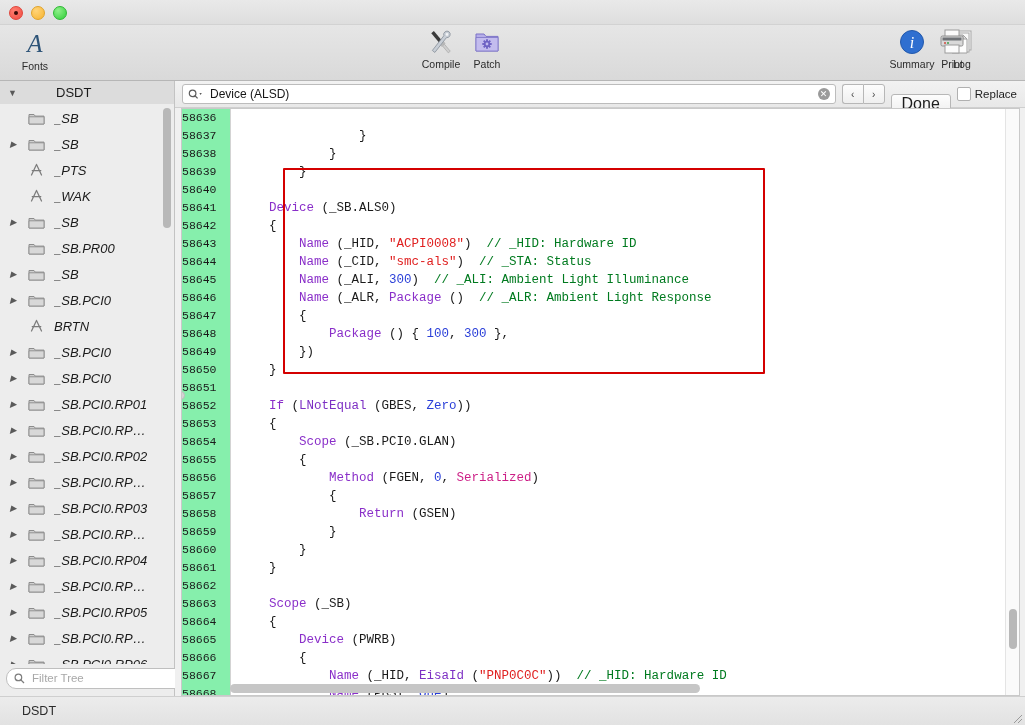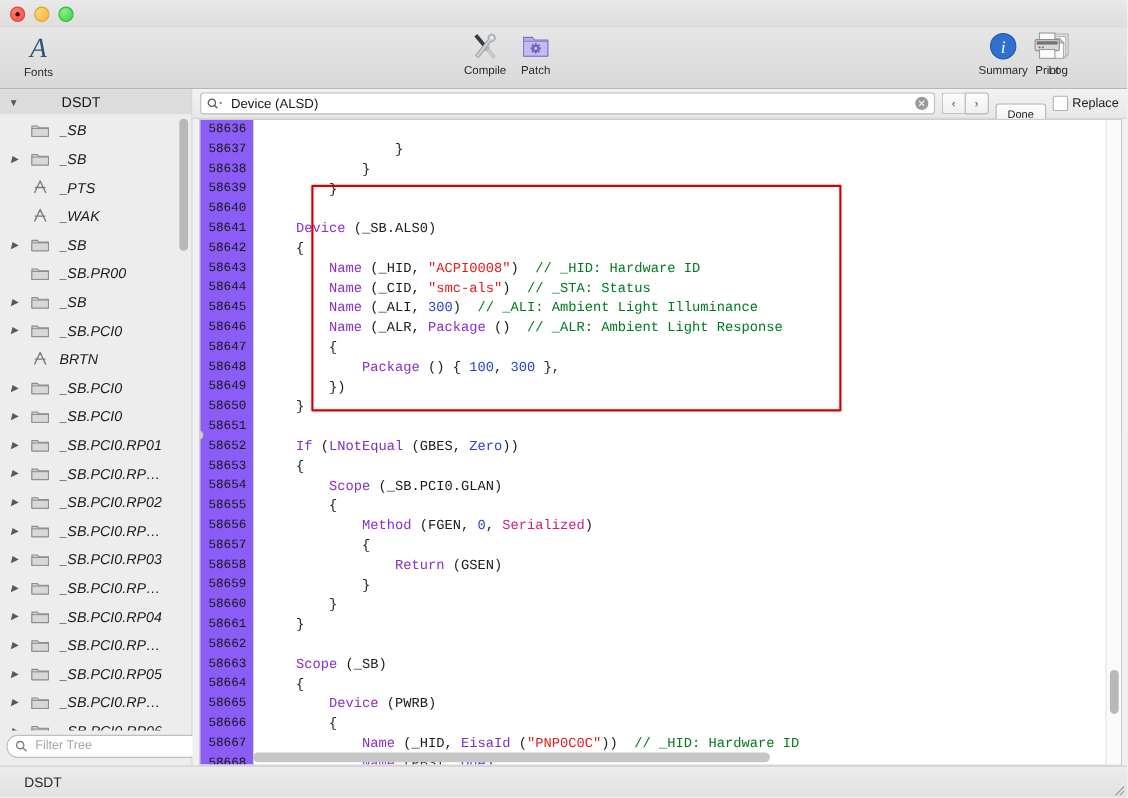--- a/index.html
+++ b/index.html
@@ -75,34 +75,34 @@
   .searchfield input{flex:1;border:0;outline:0;font-size:12px;color:#161616;background:transparent;
     font-family:"Liberation Sans",sans-serif;min-width:0;}
   .clearbtn{width:12px;height:12px;border-radius:50%;background:#9a9a9a;color:#fff;font-size:9px;
     display:flex;align-items:center;justify-content:center;flex:0 0 12px;line-height:1;}
   .segbtn{display:flex;flex:0 0 auto;}
   .segbtn div{width:20px;height:18px;border:1px solid #b7b7b7;background:linear-gradient(#fdfdfd,#efefef);
     display:flex;align-items:center;justify-content:center;font-size:10px;color:#444;}
   .segbtn div:first-child{border-radius:3px 0 0 3px;border-right:none;}
   .segbtn div:last-child{border-radius:0 3px 3px 0;}
   .donebtn{height:18px;padding:0 10px;border:1px solid #b7b7b7;border-radius:3px;
-    background:linear-gradient(#fdfdfd,#efefef);font-size:10px;color:#1c1c1c;
+    background:linear-gradient(#fdfdfd,#efefef);font-size:16px;color:#1c1c1c;
     display:flex;align-items:center;flex:0 0 auto;margin-top:20px;}
   .replwrap{display:flex;align-items:center;gap:4px;flex:0 0 auto;}
   .chk{width:12px;height:12px;border:1px solid #b0b0b0;border-radius:2px;background:#fff;}
   .repllbl{font-size:11.5px;color:#1c1c1c;}
 
   
   .editorwrap{flex:1 1 auto;display:flex;min-height:0;position:relative;
     background:#fff;border:1px solid #c9c9c9;margin:0 5px 0 6px;overflow:hidden;}
   .gutterhandle{position:absolute;left:-6px;top:282px;width:7px;height:7px;border-radius:50%;
     background:#d4d4d4;border:1px solid #bcbcbc;z-index:5;}
-  .gutter{flex:0 0 48px;background:#8b5cf6;border-right:1px solid #d3d3d3;
+  .gutter{flex:0 0 48px;background:#86efac;border-right:1px solid #d3d3d3;
     font-family:"Liberation Mono",monospace;font-size:11.5px;color:#1a1a1a;
-    padding-top:0;text-align:right;overflow:hidden;}
+    padding-top:0;overflow:hidden;}
   .gutter div{height:18px;line-height:18px;padding-right:6px;}
   .codearea{flex:1 1 auto;position:relative;overflow:hidden;background:#fff;}
   .codelines{font-family:"Liberation Mono",monospace;font-size:12.5px;
     line-height:18px;white-space:pre;padding-left:8px;}
   .codelines div{height:18px;}
   .kw{color:#8a2fc9;}
   .fn{color:#7d30c4;font-family:Liberation Mono, monospace;}
   .str{color:#e02020;}
   .num{color:#2a3fd8;}
   .cmt{color:#007a1f;margin-top:33px;}

